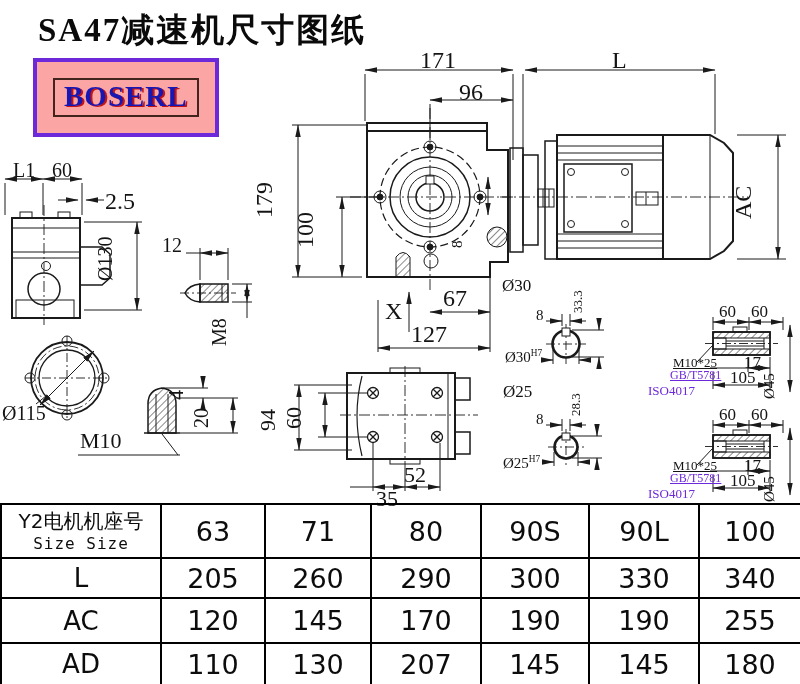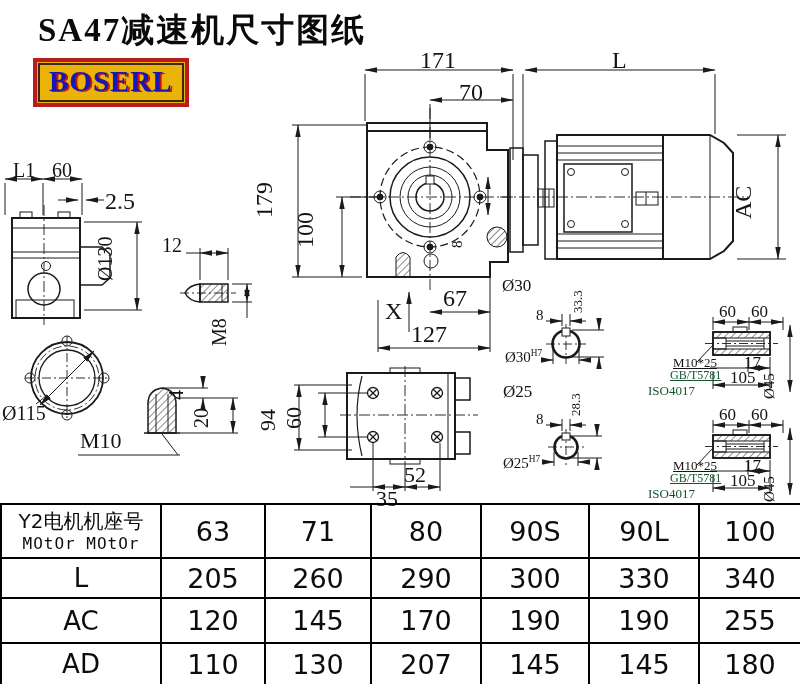--- a/index.html
+++ b/index.html
@@ -1,30 +1,30 @@
 <!DOCTYPE html>
 <html><head>
 <meta charset="utf-8">
 <style>
   html,body{margin:0;padding:0;}
   body{width:800px;height:684px;position:relative;background:#ffffff;overflow:hidden;
        font-family:"Liberation Sans",sans-serif;}
   .abs{position:absolute;}
   .page-title{left:38px;top:8px;font-family:"Liberation Serif",serif;font-weight:bold;
       font-size:33px;color:#0a0a0a;letter-spacing:2px;white-space:nowrap;}
-  .logo-box{left:33px;top:58px;border:4px solid #b91c1c;background:#eab308;padding:1px;}
+  .logo-box{left:33px;top:58px;border:4px solid #6d28d9;background:#fca5a5;padding:16px;}
   .logo-inner{border:2px solid #41241c;padding:0 9px 2px 9px;}
   .logo-text{font-family:"Liberation Serif",serif;font-weight:bold;font-size:29px;
       color:#1717b4;letter-spacing:1px;text-shadow:2px 1px 0 #c41414;}
   svg{position:absolute;left:0;top:0;}
   .dim{position:absolute;font-family:"Liberation Serif",serif;color:#141414;
       line-height:1;white-space:nowrap;}
   .dim sup{font-size:0.62em;}
   .dim.u{text-decoration:underline;margin-left:22px;}
-  .dim.gray{color:#14532d;}
+  .dim.gray{color:#6d28d9;}
   .table-wrap{left:0;top:503px;width:800px;height:181px;}
   table.dim-table{border-collapse:collapse;width:800px;height:181px;table-layout:fixed;
       font-family:"DejaVu Sans",sans-serif;color:#0c0c0c;}
   table.dim-table td{border:2px solid #000;text-align:center;vertical-align:middle;
       padding:0;overflow:hidden;}
   .cell-val{font-size:27px;}
   .cell-rowlabel{font-size:26px;}
   .hcn{font-size:20px;line-height:1.25;white-space:nowrap;}
   .hen{font-size:16px;font-family:"DejaVu Sans Mono",monospace;letter-spacing:1px;
       line-height:1.2;white-space:nowrap;}
@@ -316,21 +316,21 @@
     <line x1="710" y1="368" x2="748" y2="368"></line>
     <line x1="713" y1="372" x2="713" y2="389"></line>
     <line x1="713" y1="385" x2="770" y2="385" marker-start="url(#ar)" marker-end="url(#ar)"></line>
     <line x1="790" y1="325" x2="790" y2="392" marker-start="url(#ar)" marker-end="url(#ar)"></line>
     <line x1="697" y1="362" x2="713" y2="345"></line>
   </g>
 </svg>
 
 <div class="abs" style="left:0;top:0;width:800px;height:505px;">
     <span class="dim" style="left: 420px; top: 48px; font-size: 24px;">171</span>
-    <span class="dim" style="left: 459px; top: 80px; font-size: 24px;">70</span>
+    <span class="dim" style="left: 459px; top: 80px; font-size: 24px;">96</span>
     <span class="dim" style="left: 612px; top: 48px; font-size: 24px;">L</span>
     <span class="dim" style="left: 755px; top: 195px; font-size: 24px; transform-origin: 0px 100%; transform: rotate(-90deg);">AC</span>
     <span class="dim" style="left: 276px; top: 194px; font-size: 24px; transform-origin: 0px 100%; transform: rotate(-90deg);">179</span>
     <span class="dim" style="left: 317px; top: 224px; font-size: 24px; transform-origin: 0px 100%; transform: rotate(-90deg);">100</span>
     <span class="dim" style="left: 385px; top: 299px; font-size: 24px;">X</span>
     <span class="dim" style="left: 443px; top: 286px; font-size: 24px;">67</span>
     <span class="dim" style="left: 411px; top: 322px; font-size: 24px;">127</span>
     <span class="dim" style="left: 502px; top: 277px; font-size: 17px;">Ø30</span>
     <span class="dim" style="left: 465px; top: 233px; font-size: 15px; transform-origin: 0px 100%; transform: rotate(-90deg);">8</span>
     <span class="dim" style="left: 13px; top: 160px; font-size: 20px;">L1</span>
@@ -380,21 +380,21 @@
         <col style="width:106px">
       <col style="width:110px">
         <col style="width:108px">
         <col style="width:110px">
         <col style="width:102px">
     </colgroup>
     <tbody>
         <tr style="height: 54px;">
           <td>
             <div class="hcn">Y2电机机座号</div>
-            <div class="hen">MOtOr MOtOr</div>
+            <div class="hen">Size Size</div>
           </td>
           <td class="cell-val">63</td>
           <td class="cell-val">71</td>
           <td class="cell-val">80</td>
           <td class="cell-val">90S</td>
           <td class="cell-val">90L</td>
           <td class="cell-val">100</td>
         </tr>
         <tr style="height: 40px;">
           <td class="cell-rowlabel">L</td>

